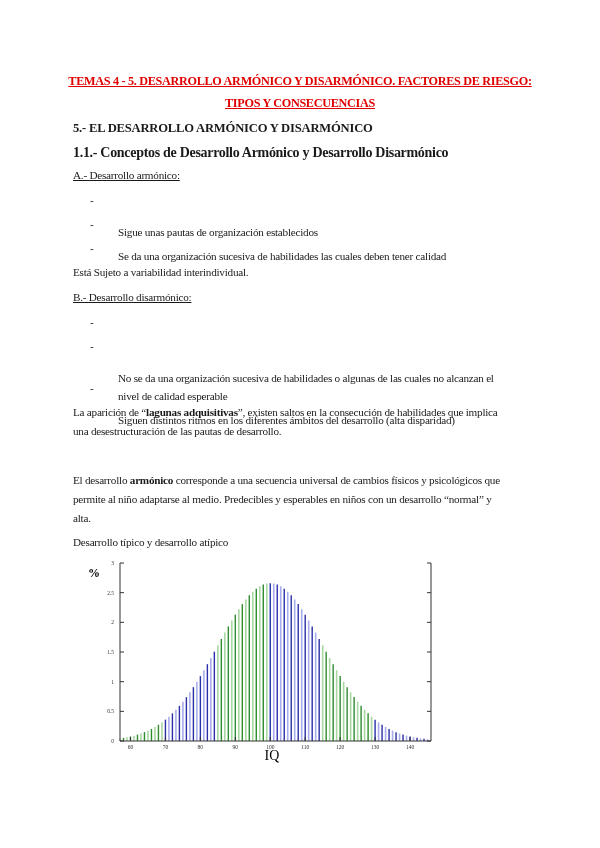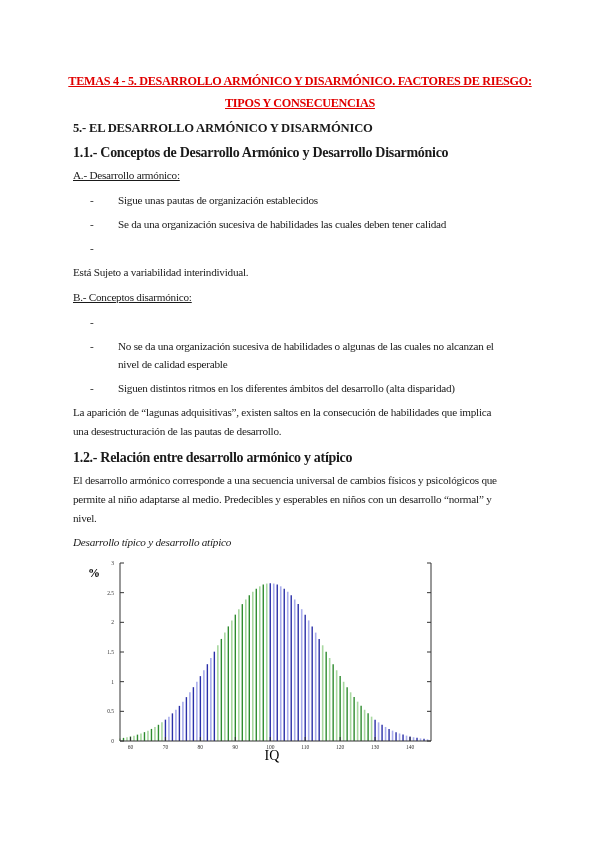--- a/index.html
+++ b/index.html
@@ -8,23 +8,23 @@
   .page { position: absolute; left: 0; top: 0; width: 600px; height: 848px; }
   .title { position: absolute; left: 60px; width: 480px; text-align: center; color: #e00000;
            font-weight: bold; font-size: 12.2px; text-decoration: underline; letter-spacing: -0.3px; }
   .t1 { top: 74px; }
   .t2 { top: 96px; }
   .h1 { position: absolute; left: 73px; top: 121px; font-weight: bold; font-size: 12.6px; letter-spacing: -0.2px; }
   .h2 { position: absolute; left: 73px; font-weight: bold; font-size: 14px; letter-spacing: -0.3px; }
   .p { position: absolute; left: 73px; font-size: 11.2px; letter-spacing: -0.25px; white-space: nowrap; }
   .u { text-decoration: underline; }
   .bullet { position: absolute; left: 90px; font-size: 11.2px; }
-  .bitem { position: absolute; left: 118px; font-size: 11.2px; letter-spacing: -0.25px; white-space: nowrap; }
-  .it { font-style: italic; }
-  b { font-weight: normal; margin-top: 48px; }
+  .bitem { position: absolute; left: 118px; font-size: 11.2px; letter-spacing: -0.25px; white-space: nowrap; margin-top: 32px; }
+  .it { }
+  b { font-weight: bold; margin-top: 48px; }
   svg text { font-family: "Liberation Serif", serif; }
 </style>
 </head>
 <body>
 
 <div class="page">
 
   <div class="title t1">TEMAS 4 - 5. DESARROLLO ARMÓNICO Y DISARMÓNICO. FACTORES DE RIESGO:</div>
   <div class="title t2">TIPOS Y CONSECUENCIAS</div>
 
@@ -34,41 +34,40 @@
   <div class="p u" style="top:169px">A.- Desarrollo armónico:</div>
 
   <div class="bullet" style="top:194px">-</div>
   <div class="bitem" style="top:194px">Sigue unas pautas de organización establecidos</div>
   <div class="bullet" style="top:218px">-</div>
   <div class="bitem" style="top:218px">Se da una organización sucesiva de habilidades las cuales deben tener calidad</div>
   <div class="bullet" style="top:242px">-</div>
 
   <div class="p" style="top:266px">Está Sujeto a variabilidad interindividual.</div>
 
-  <div class="p u" style="top:291px">B.- Conceptos disarmónico:</div>
+  <div class="p u" style="top:291px">B.- Desarrollo disarmónico:</div>
 
   <div class="bullet" style="top:316px">-</div>
   <div class="bullet" style="top:340px">-</div>
   <div class="bitem" style="top:340px">No se da una organización sucesiva de habilidades o algunas de las cuales no alcanzan el</div>
   <div class="bitem" style="top:358px">nivel de calidad esperable</div>
   <div class="bullet" style="top:382px">-</div>
   <div class="bitem" style="top:382px">Siguen distintos ritmos en los diferentes ámbitos del desarrollo (alta disparidad)</div>
 
   <div class="p" style="top:406px">
     <span>La aparición de “</span><b>lagunas adquisitivas</b><span>”, existen saltos en la consecución de habilidades que implica</span>
   </div>
   <div class="p" style="top:425px">una desestructuración de las pautas de desarrollo.</div>
 
-  <div class="h2" style="top:450px">1.2.- Relación entre desarrollo armónico y atípico</div>
 
   <div class="p" style="top:493px">permite al niño adaptarse al medio. Predecibles y esperables en niños con un desarrollo “normal” y</div>
   <div class="p" style="top:474px">
     <span>El desarrollo </span><b>armónico</b><span> corresponde a una secuencia universal de cambios físicos y psicológicos que</span>
   </div>
-  <div class="p" style="top:512px">nivel.</div>
+  <div class="p" style="top:512px">alta.</div>
 
   <div class="p it" style="top:536px">Desarrollo típico y desarrollo atípico</div>
 
   <svg id="chart" width="600" height="848" style="position:absolute;left:0;top:0;pointer-events:none">
     <g id="bars">
         <line x1="120" x2="120" y1="741" y2="738.4079117514568" stroke="#a8d8a0" stroke-width="1.6"></line>
         <line x1="123.49438202247191" x2="123.49438202247191" y1="741" y2="737.8689991516212" stroke="#2e8b2e" stroke-width="1.4"></line>
         <line x1="126.98876404494382" x2="126.98876404494382" y1="741" y2="737.234814394111" stroke="#a8d8a0" stroke-width="1.6"></line>
         <line x1="130.48314606741573" x2="130.48314606741573" y1="741" y2="736.4922544172534" stroke="#2e8b2e" stroke-width="1.4"></line>
         <line x1="133.97752808988764" x2="133.97752808988764" y1="741" y2="735.6271810586754" stroke="#a8d8a0" stroke-width="1.6"></line>

